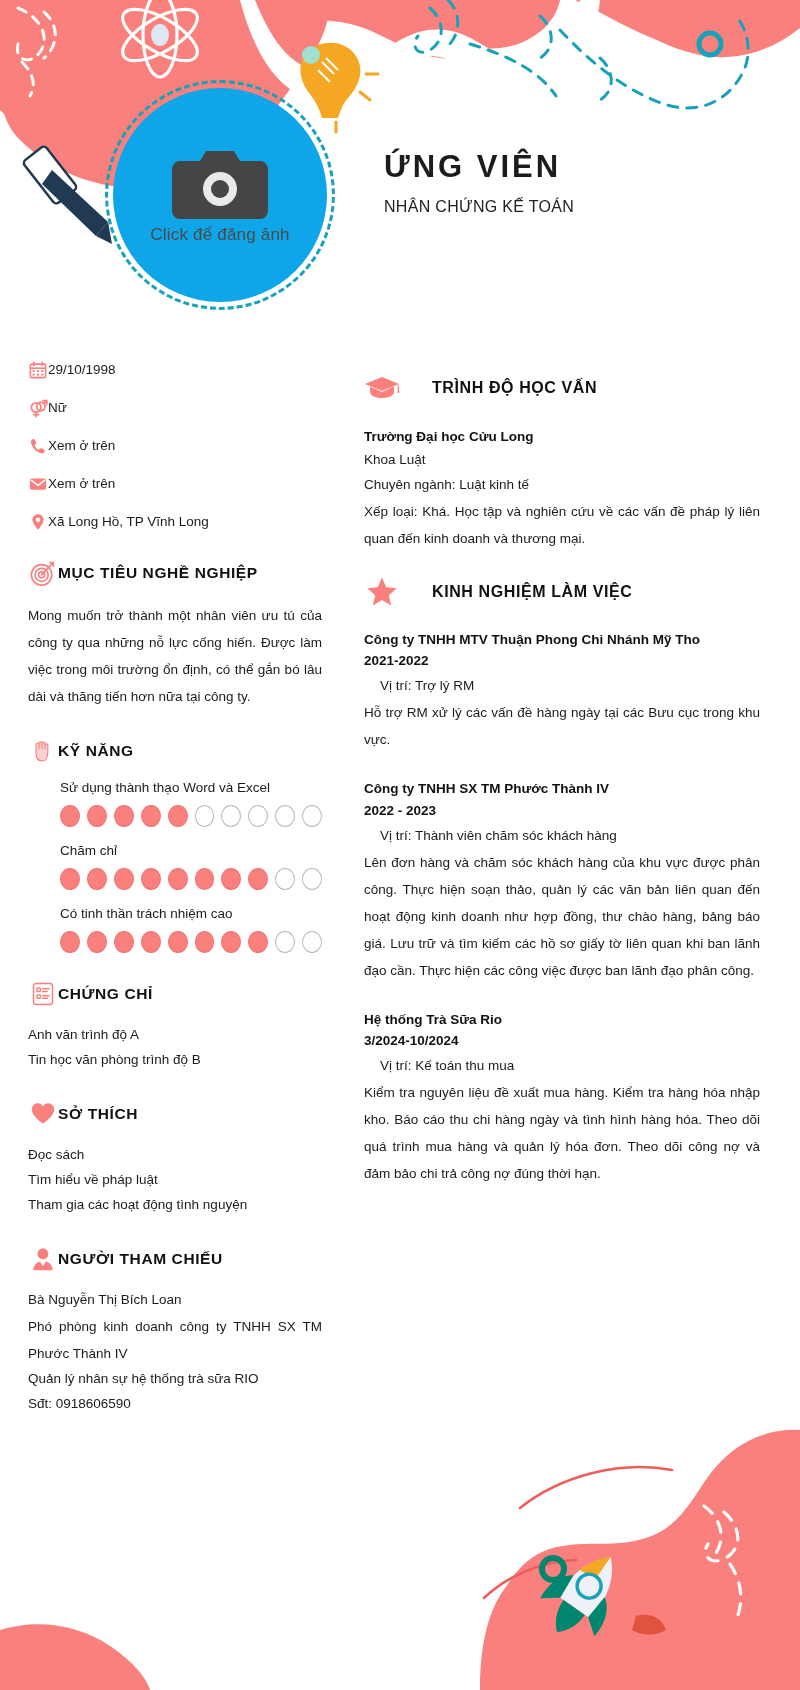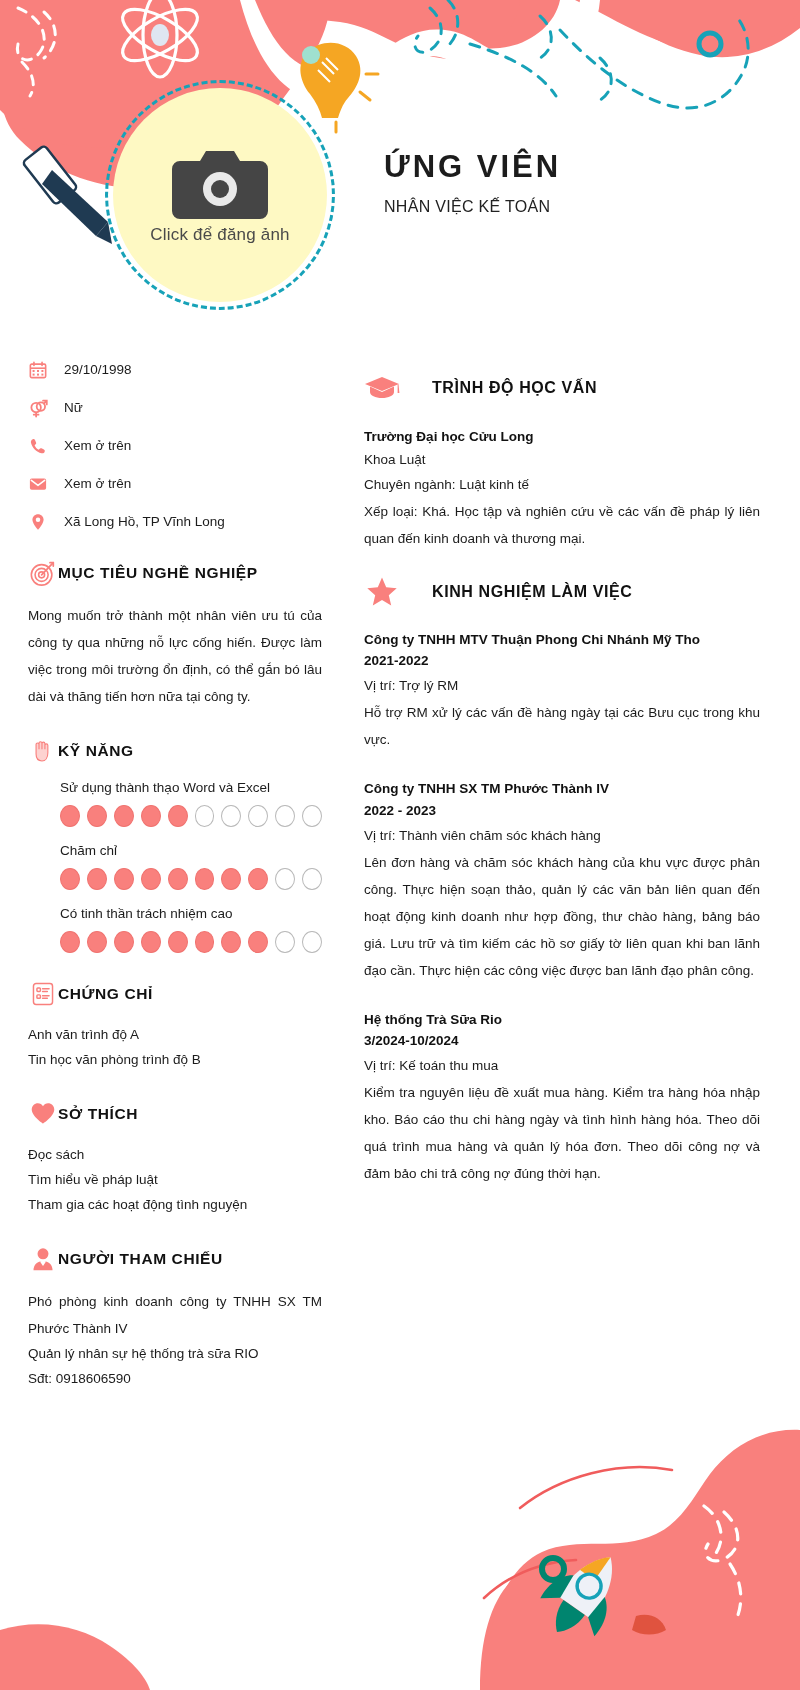--- a/index.html
+++ b/index.html
@@ -46,21 +46,21 @@
     position: absolute;
     inset: 0;
     border-radius: 50%;
     border: 3px dashed #17a2b8;
   }
   .photo-inner {
     position: absolute;
     left: 8px; top: 8px;
     width: 214px; height: 214px;
     border-radius: 50%;
-    background: #fef9c3;
+    background: #0ea5e9;
     display: flex;
     flex-direction: column;
     align-items: center;
     justify-content: center;
     gap: 6px;
   }
   .cam-icon { width: 96px; height: 74px; }
   .photo-label {
     font-size: 17px;
     color: #4a4a4a;
@@ -104,21 +104,20 @@
   .col-right {
     width: 448px;
     padding: 8px 40px 0 12px;
   }
 
   
   .contact-list { margin-top: 4px; }
   .contact-row {
     display: flex;
     align-items: center;
-    gap: 16px;
     margin-bottom: 18px;
     min-height: 20px;
   }
   .contact-icon {
     width: 20px;
     height: 20px;
     flex: 0 0 20px;
     display: flex;
     align-items: center;
     justify-content: center;
@@ -208,20 +207,21 @@
   .entry-date {
     font-size: 13.5px;
     font-weight: bold;
     color: #111;
     line-height: 1.7;
   }
   .entry-pos {
     font-size: 13.5px;
     color: #1c1c1c;
     line-height: 1.9;
+    margin-left: 16px;
   }
   .entry-desc {
     font-size: 13.5px;
     line-height: 2.0;
     text-align: justify;
     color: #1c1c1c;
   }
 
   
   .footer-decor {
@@ -304,21 +304,21 @@
         <path d="M8,16 h20 l6,-10 h28 l6,10 h20 a8,8 0 0 1 8,8 v42 a8,8 0 0 1 -8,8 h-80 a8,8 0 0 1 -8,-8 v-42 a8,8 0 0 1 8,-8 z" fill="#454545"></path>
         <circle cx="48" cy="44" r="17" fill="#e9e9e9"></circle>
         <circle cx="48" cy="44" r="9" fill="#454545"></circle>
       </svg>
       <div class="photo-label">Click để đăng ảnh</div>
     </div>
   </div>
 
   <div class="name-block">
     <div class="cv-name">ỨNG VIÊN</div>
-    <div class="cv-role">NHÂN VIỆC KẾ TOÁN</div>
+    <div class="cv-role">NHÂN CHỨNG KẾ TOÁN</div>
   </div>
 
   <div class="columns">
 
     <div class="col-left">
 
       <div class="contact-list">
 
         <div class="contact-row">
           <span class="contact-icon">
@@ -479,20 +479,21 @@
       <div class="section-head">
         <span class="sh-icon">
           <svg viewBox="0 0 30 30" width="26" height="28">
               <circle cx="15" cy="9" r="6.3" fill="#f9807d"></circle>
               <path d="M4,28 C4,21.5 8.8,17.4 15,17.4 C21.2,17.4 26,21.5 26,28 Z" fill="#f9807d"></path>
               <path d="M11.5,17.8 L15,23 L18.5,17.8 L15,16.6 Z" fill="#ffffff"></path>
             </svg>
         </span>
         <span class="section-title">NGƯỜI THAM CHIẾU</span>
       </div>
+      <div class="line">Bà Nguyễn Thị Bích Loan</div>
       <div class="para">Phó phòng kinh doanh công ty TNHH SX TM Phước Thành IV</div>
       <div class="line">Quản lý nhân sự hệ thống trà sữa RIO</div>
       <div class="line">Sđt: 0918606590</div>
     </div>
 
     <div class="col-right">
 
       <div class="section-head">
         <span class="sh-icon">
           <svg viewBox="0 0 36 30" width="36" height="30">

